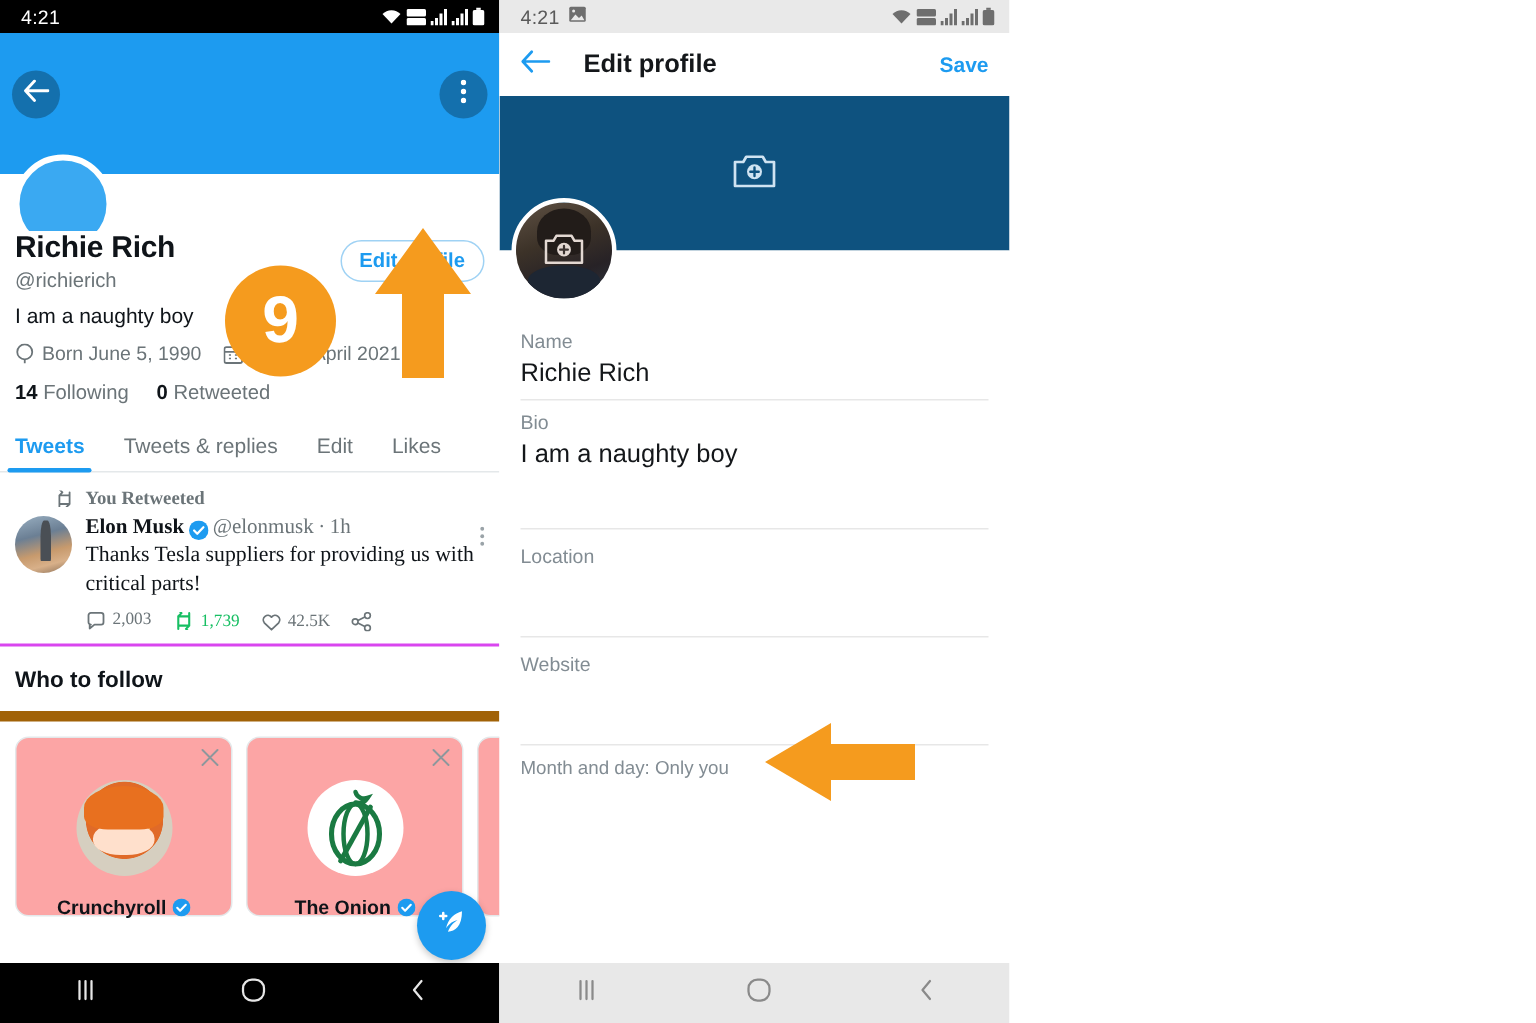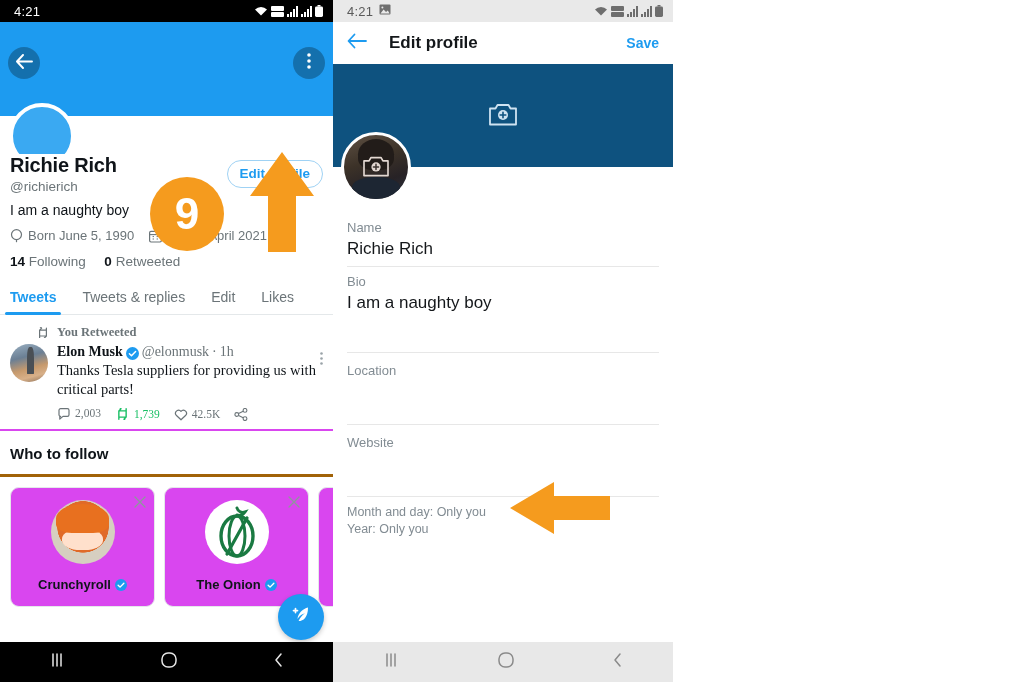--- a/index.html
+++ b/index.html
@@ -85,25 +85,25 @@
   .tw-col { flex:1; min-width:0; }
   .tw-head { font-size:14px; color:#0f1419; display:flex; align-items:flex-end; gap:3px; }
   .tw-head b { font-weight:bold; }
   .tw-head .grey { color:#6b7478; font-weight:normal; }
   .tw-text { font-size:14.5px; color:#0f1419; line-height:1.28; margin-top:1px; }
   .tw-actions { display:flex; align-items:center; gap:7px; margin-top:9px; }
   .act { display:flex; align-items:flex-start; gap:4px; font-size:11.5px; color:#6b7478; }
   .act.rt { color:#17bf63; }
   .tw-dots { position:absolute; right:10px; top:36px; }
 
-  .wtf-title { font-size:15px; font-weight:bold; color:#0f1419; padding:14px 10px 12px; border-bottom:3px solid #a16207;}
+  .wtf-title { font-size:15px; font-weight:bold; color:#0f1419; padding:14px 10px 12px; border-bottom:7px solid #a16207;}
   .wtf-row { display:flex; gap:9px; padding:10px 10px 0 10px; }
   .wtf-card {
     width:145px; flex:none; border:1px solid #e4e8ea; border-radius:9px;
-    height:120px; position:relative; background:#d946ef; padding-top:12px;
+    height:120px; position:relative; background:#fca5a5; padding-top:28px;
   }
   .wtf-x { position:absolute; right:8px; top:6px; }
   .wtf-pic { width:64px; height:64px; border-radius:50%; margin:0 auto; overflow:hidden; position:relative; }
   .wtf-name { text-align:center; font-size:13px; font-weight:bold; color:#0f1419; margin-top:13px; display:flex; align-items:center; justify-content:center; gap:4px;}
 
   .pic-crunchy { background:radial-gradient(circle at 50% 42%, #f4a24a 0 36%, #e06a28 37% 52%, #d6cfc0 53% 100%); }
   .pic-crunchy::before{
     content:""; position:absolute; left:18%; top:44%; width:64%; height:34%;
     background:#ffe0cc; border-radius:50% 50% 45% 45%;
   }
@@ -538,21 +538,20 @@
     </div>
 
     <div class="field" style="padding:10px 0 22px;">
       <div class="f-label">Website</div>
       <div class="f-value empty"></div>
     </div>
 
 
     <div class="privacy">
       <div>Month and day: Only you</div>
-      <div>Year: Only you</div>
     </div>
 
     <div class="navbar light">
       <span>
         <svg width="20" height="16" viewBox="0 0 20 16">
             <path d="M6 2v12M10 2v12M14 2v12" stroke="#8a8a8a" stroke-width="1.5" stroke-linecap="round"></path>
           </svg>
       </span>
       <span>
         <svg width="18" height="18" viewBox="0 0 18 18">

